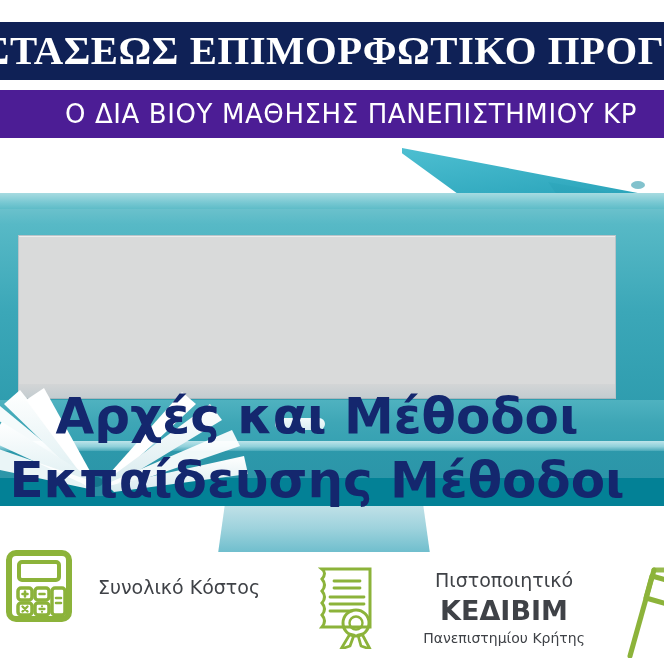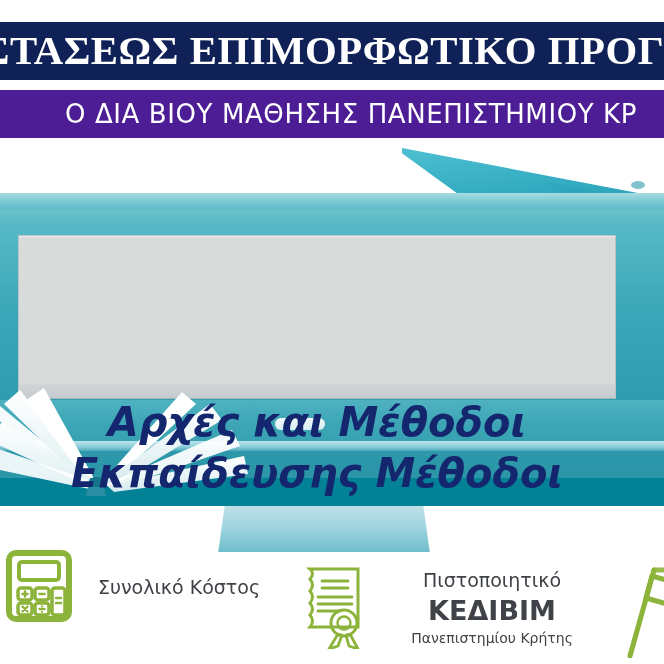--- a/index.html
+++ b/index.html
@@ -106,35 +106,34 @@
   
   .title-box{
     position:absolute;left:18px;top:235px;width:598px;height:150px;
     display:flex;flex-direction:column;align-items:center;justify-content:center;
     pointer-events:none;
   }
   .title-line{
     color:#14276e;
     font-family:"DejaVu Sans","Liberation Sans",sans-serif;
     font-weight:bold;
-    font-size:40px;
+    font-size:50px;
     line-height:1.28;
     white-space:nowrap;
     text-align:center;
-    font-style:italic;
   }
 
   
   .footer{
     position:absolute;left:0;top:552px;width:664px;height:112px;
     background:#ffffff;
     display:flex;align-items:center;
   }
   .feat-cost{position:absolute;left:4px;top:540px;width:280px;height:96px;display:flex;align-items:center;}
-  .feat-cert{position:absolute;left:296px;top:556px;width:318px;height:104px;display:flex;align-items:center;}
+  .feat-cert{position:absolute;left:308px;top:556px;width:318px;height:104px;display:flex;align-items:center;}
   .feat-flag{position:absolute;left:624px;top:566px;width:56px;height:92px;}
 
   .feat-icon{flex:0 0 auto;}
   .feat-text{
     flex:1 1 auto;text-align:center;
     color:#3f4247;
     font-family:"DejaVu Sans","Liberation Sans",sans-serif;
     line-height:1.33;
   }
   .t-reg{font-size:19px;font-weight:400;display:block;}

